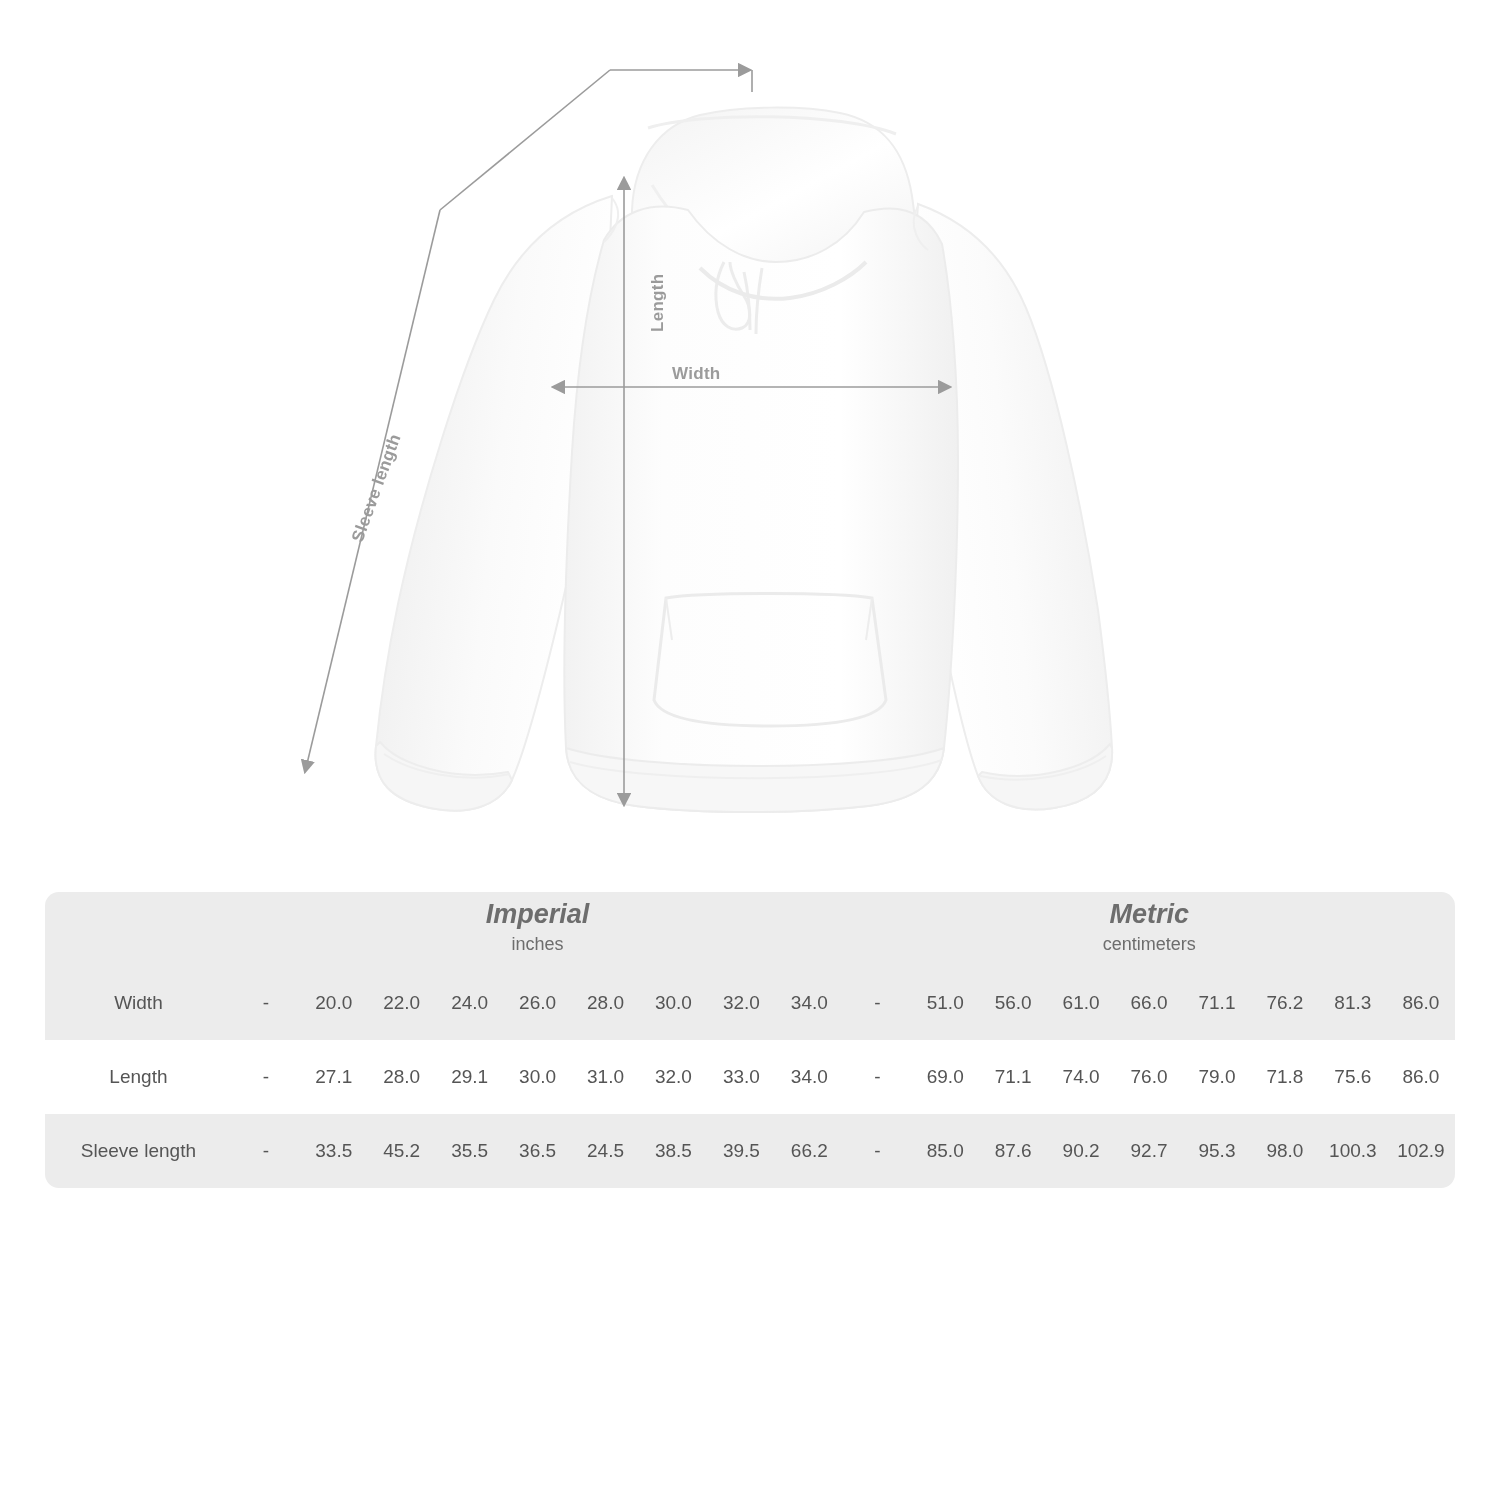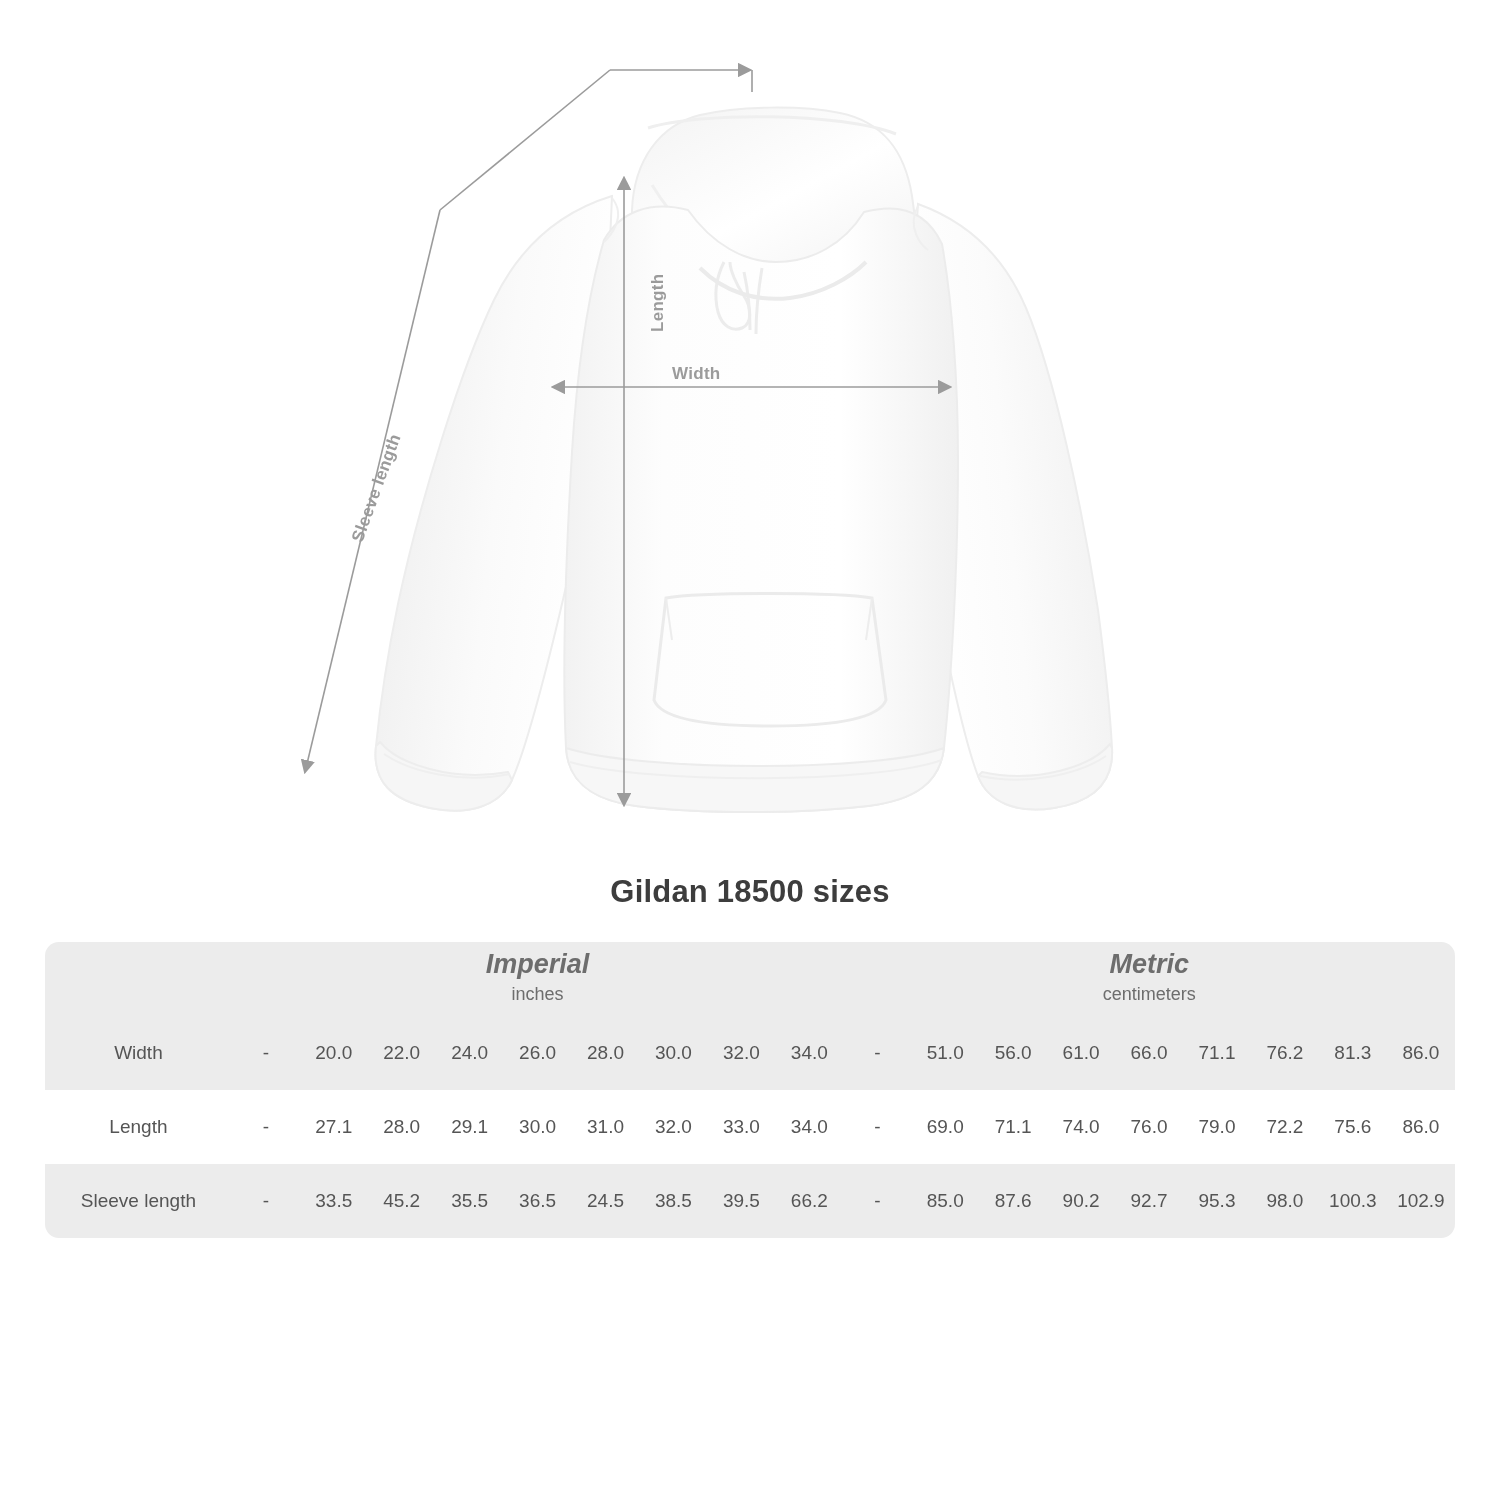--- a/index.html
+++ b/index.html
@@ -251,21 +251,20 @@
       <path d="M553,387 L950,387" marker-start="url(#arrow-start)" marker-end="url(#arrow-end)"></path>
     </g>
   </svg>
 
   <div class="meas-label vertical" style="left:648px; top:332px;">Length</div>
   <div class="meas-label" style="left:672px; top:364px;">Width</div>
   <div class="meas-label diagonal" style="left:348px; top:538px;">Sleeve length</div>
 </div>
 
 <div class="title-block">
-  <h1 class="chart-title">Gildan 18500 sizes</h1>
 </div>
 
 <div class="table-wrap">
   <table class="size-table">
     <colgroup>
       <col class="col-label">
       <col class="col-data">
         <col class="col-data">
         <col class="col-data">
         <col class="col-data">
@@ -331,21 +330,21 @@
         <td>31.0</td>
         <td>32.0</td>
         <td>33.0</td>
         <td>34.0</td>
         <td>-</td>
         <td>69.0</td>
         <td>71.1</td>
         <td>74.0</td>
         <td>76.0</td>
         <td>79.0</td>
-        <td>72.2</td>
+        <td>71.8</td>
         <td>75.6</td>
         <td>86.0</td>
       </tr>
 
       <tr class="row-shade">
         <td class="rowlabel">Sleeve length</td>
         <td>-</td>
         <td>33.5</td>
         <td>45.2</td>
         <td>35.5</td>

